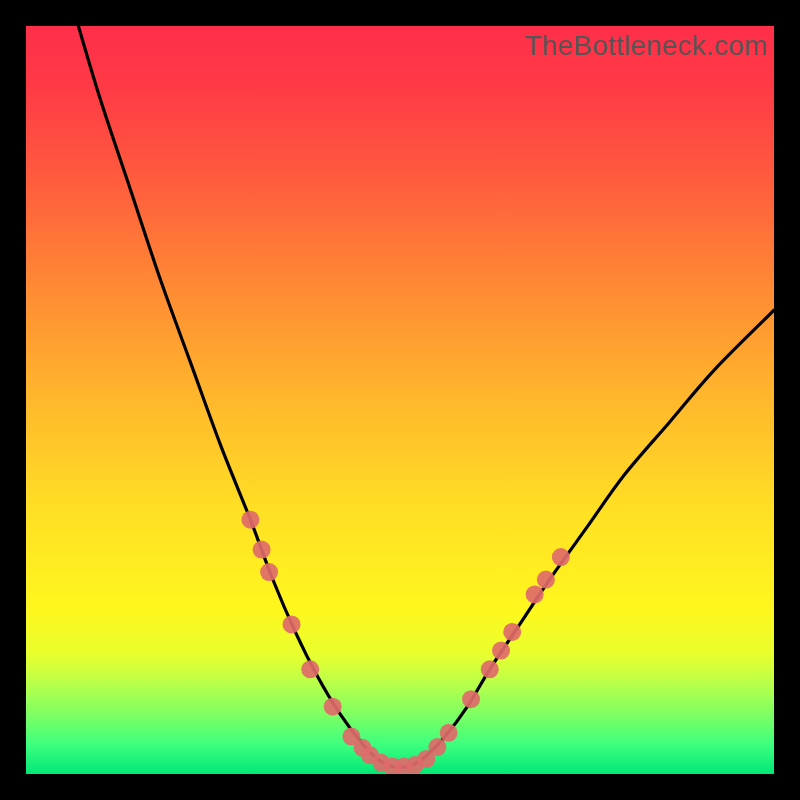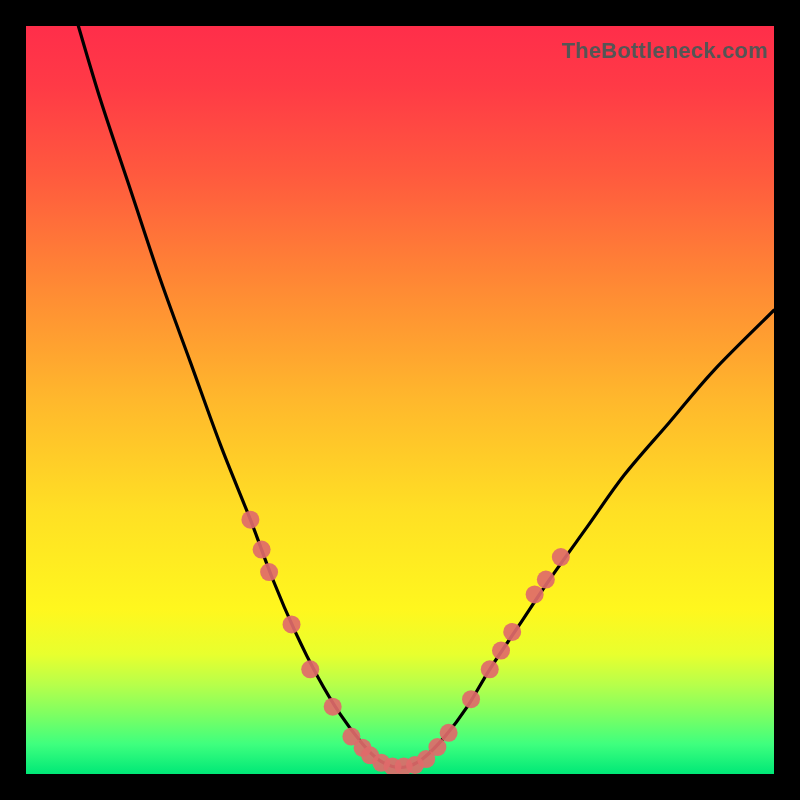--- a/index.html
+++ b/index.html
@@ -35,25 +35,25 @@
       #fff71e 78%,
       #e8ff2e 84%,
       #b8ff4a 88%,
       #7eff62 92%,
       #3fff7e 96%,
       #00e877 100%
     );
   }
   .watermark {
     position: absolute;
-    top: 12px;
+    top: 4px;
     right: 6px;
     color: #555;
-    font-size: 22px;
-    font-weight: 700;
+    font-size: 28px;
+    font-weight: 400;
     letter-spacing: 0.2px;
     user-select: none;
   }
   svg.curve {
     position: absolute;
     left: 0;
     top: 0;
     width: 748px;
     height: 748px;
   }

